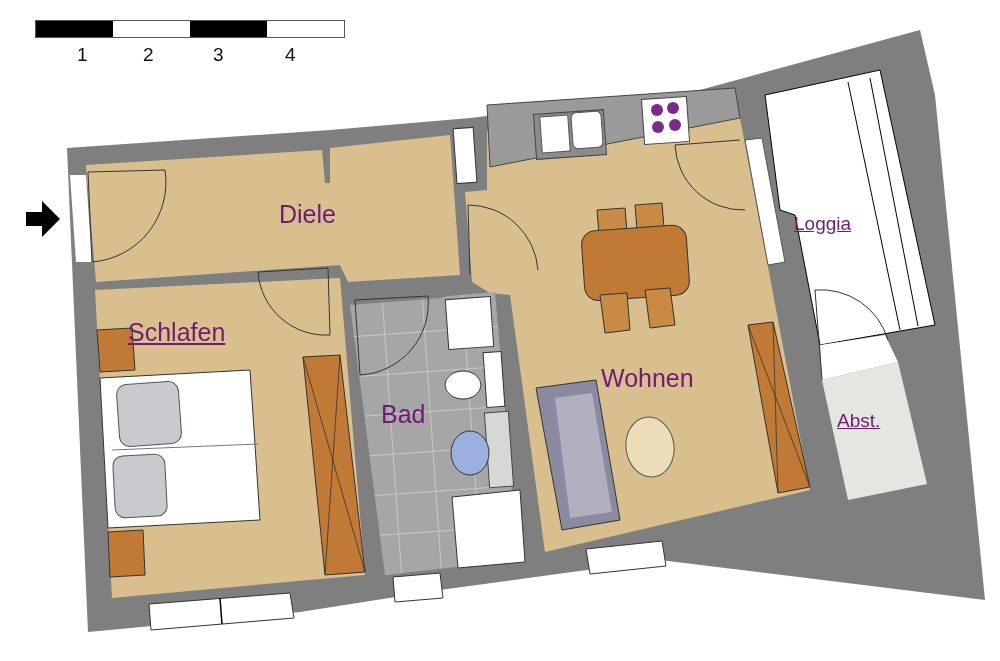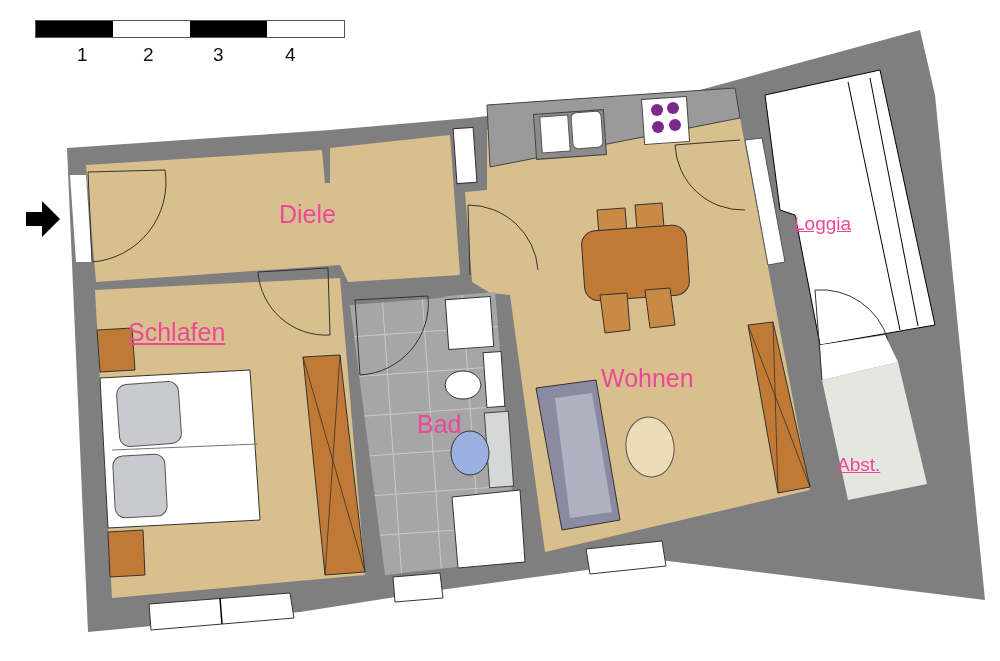--- a/index.html
+++ b/index.html
@@ -3,21 +3,21 @@
 <meta charset="utf-8">
 <style>
   html, body { margin:0; padding:0; background:#ffffff; }
   body { width:1000px; height:661px; position:relative; overflow:hidden; font-family:"Liberation Sans", sans-serif; }
   .scalebar { position:absolute; left:35px; top:20px; width:310px; height:18px; border:1px solid #555; display:flex; box-sizing:border-box; }
   .scalebar .seg { flex:1; height:100%; }
   .seg.dark { background:#000; }
   .seg.light { background:#fff; }
   .scale-label { position:absolute; top:44px; font-size:19px; color:#111; }
   svg.plan { position:absolute; left:0; top:0; }
-  .room-label { position:absolute; color:#ec4899; font-size:25px; white-space:nowrap; }
+  .room-label { position:absolute; color:#701a75; font-size:25px; white-space:nowrap; }
   .room-label.small { font-size:19px;text-decoration:underline; }
   .entry-arrow { position:absolute; left:24px; top:199px; width:40px; height:40px; }
 </style>
 </head>
 <body>
 
 <div class="scalebar">
   <div class="seg dark"></div>
   <div class="seg light"></div>
   <div class="seg dark"></div>
@@ -132,16 +132,16 @@
     <polygon points="586,549 662,541 666,566 590,574" fill="#ffffff" stroke="#333"></polygon>
   </g>
 </svg>
 
 <svg class="entry-arrow" viewBox="0 0 40 40">
   <polygon points="2,13 18,13 18,2 36,20 18,38 18,27 2,27" fill="#000"></polygon>
 </svg>
 
 <span class="room-label" style="left:279px; top:200px;">Diele</span>
 <span class="room-label" style="left:128px; top:318px;text-decoration:underline;">Schlafen</span>
-<span class="room-label" style="left:381px; top:410px;margin-left:36px;">Bad</span>
+<span class="room-label" style="left:381px; top:400px;">Bad</span>
 <span class="room-label" style="left:601px; top:364px;text-align:center;">Wohnen</span>
 <span class="room-label small" style="left:794px; top:213px;">Loggia</span>
-<span class="room-label small" style="left:837px; top:410px;margin-top:44px;">Abst.</span>
+<span class="room-label small" style="left:837px; top:410px;">Abst.</span>
 
 </body></html>

